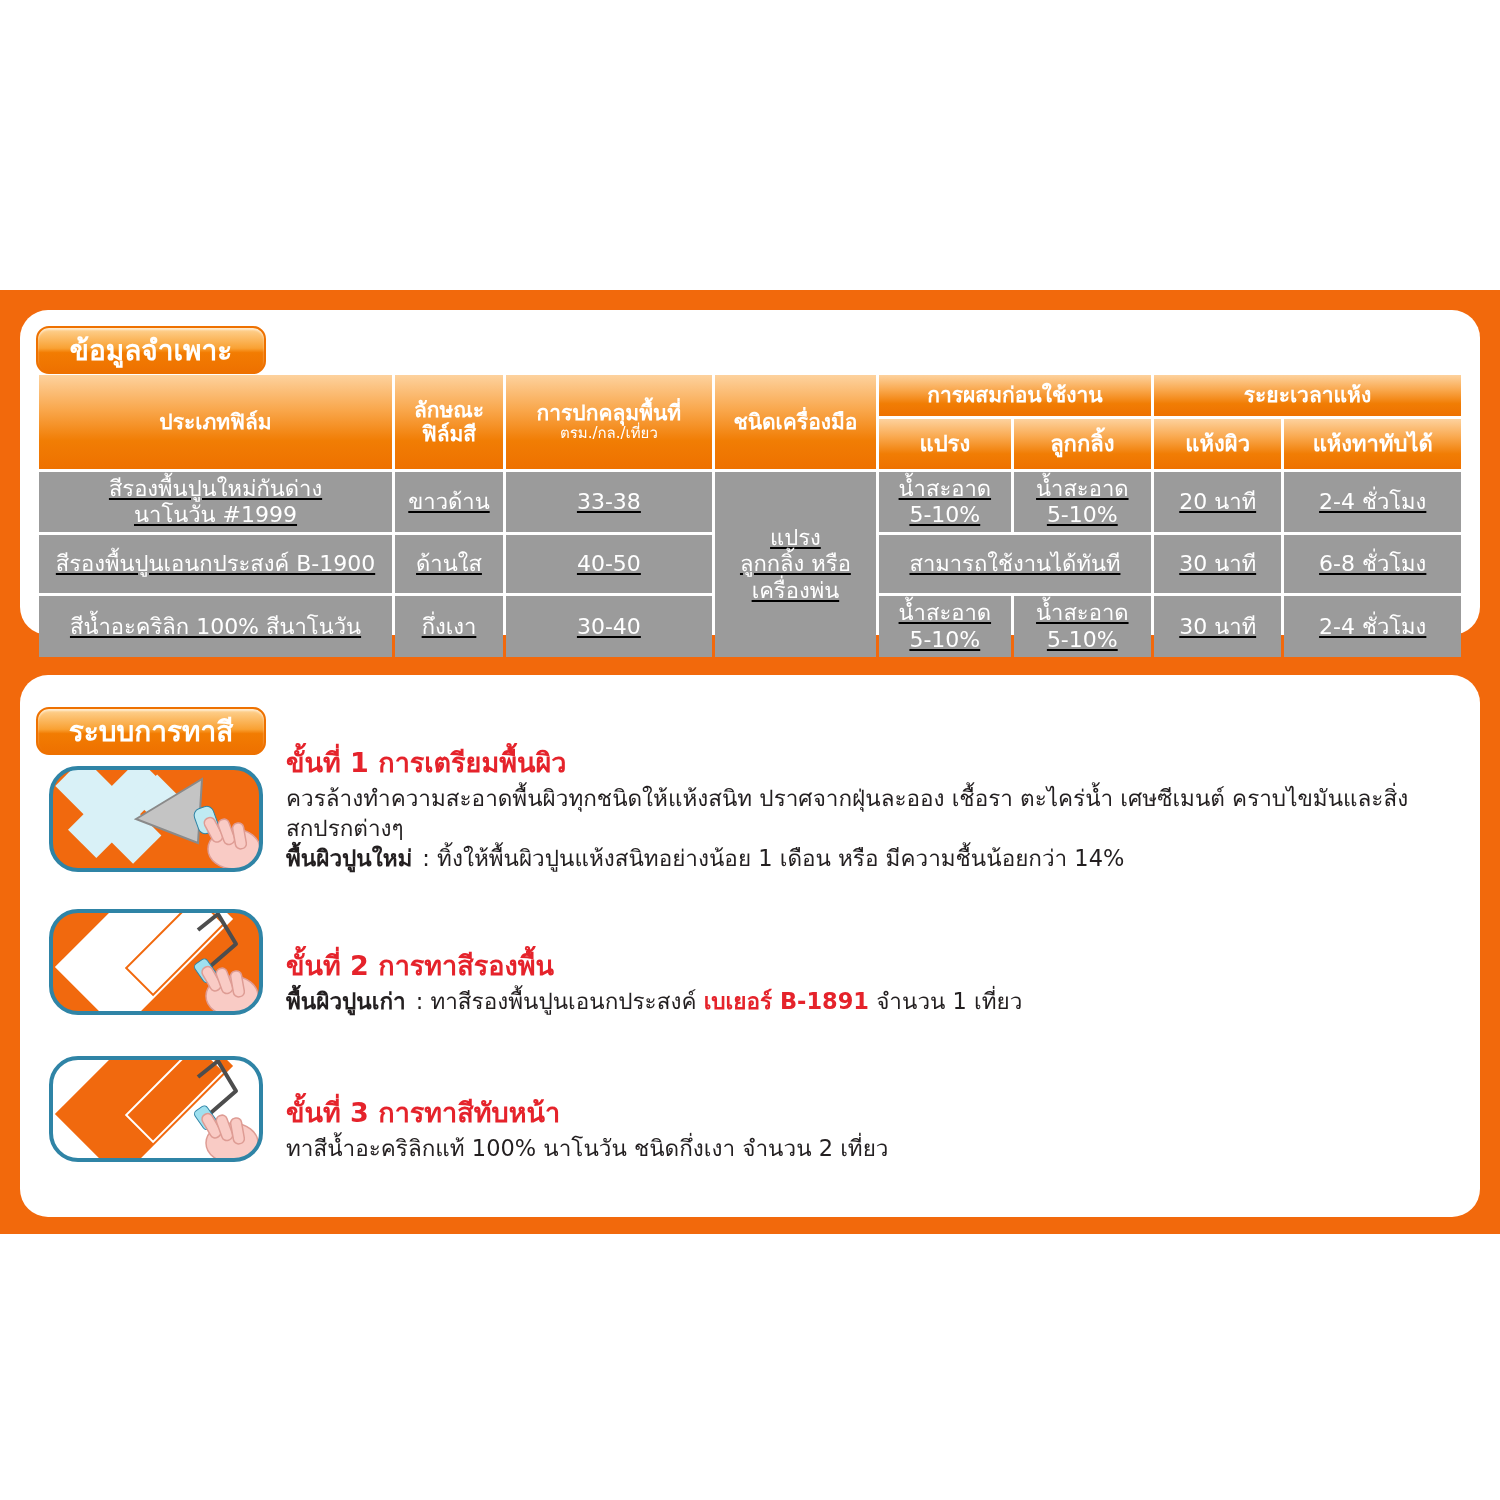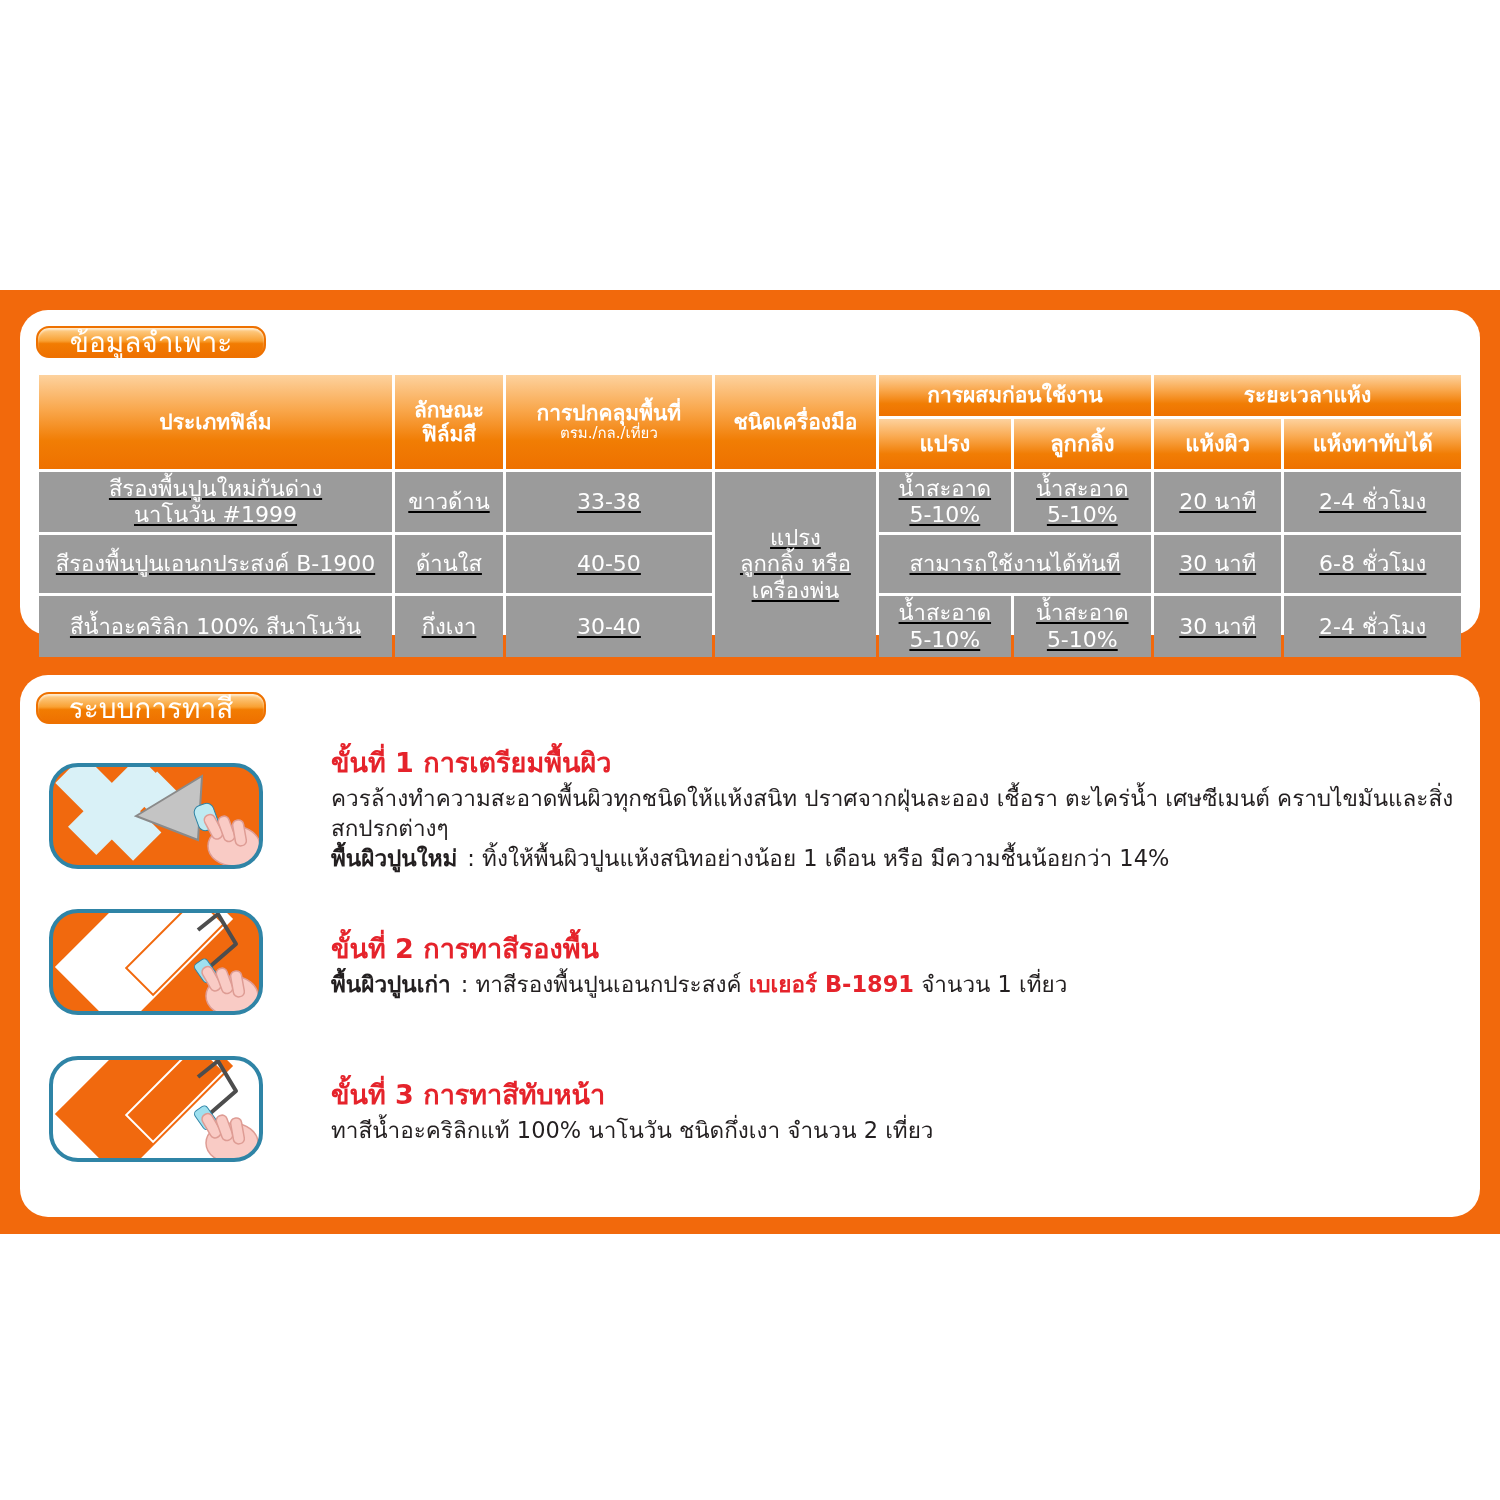--- a/index.html
+++ b/index.html
@@ -7,44 +7,44 @@
               font-family:"DejaVu Sans", sans-serif; }
   .page { position:relative; width:1500px; height:1500px; overflow:hidden; background:#fff; }
 
   .orange-band { position:absolute; left:0; top:290px; width:1500px; height:944px; background:#F2690C; }
 
   .panel { position:absolute; left:20px; width:1460px; background:#ffffff; border-radius:28px; }
   .panel-spec   { top:310px; height:325px; }
   .panel-system { top:675px; height:542px; }
 
   .badge { position:absolute; left:16px; display:flex; align-items:center; justify-content:center;
-           color:#fff; font-weight:normal; font-size:28px; padding:0 26px; height:32px; min-width:230px;
+           color:#fff; font-weight:bold; font-size:28px; padding:0 26px; height:48px; min-width:230px;
            border-radius:13px; border:2px solid #EE7100;
            background:linear-gradient(180deg,#FED495 0%,#F9A133 46%,#F27C02 56%,#EE7100 100%);
            box-shadow: inset 0 2px 2px rgba(255,255,255,.55); }
   .panel-spec .badge   { top:16px; }
-  .panel-system .badge { top:17px; }
+  .panel-system .badge { top:32px; }
 
   
   .spec-table { position:absolute; left:16px; top:62px; width:1428px;
                 border-collapse:separate; border-spacing:3px; table-layout:fixed; }
   .spec-table th {
      background:linear-gradient(180deg,#FDD29E 0%,#F9A64A 38%,#F17D04 70%,#EE7100 100%);
      color:#fff; font-weight:bold; font-size:22px; line-height:1.15; text-align:center;
      padding:2px 4px; white-space:pre-line; }
   .spec-table td {
      background:#9B9B9B; color:#fff; font-size:22px; line-height:1.2; text-align:center;
      padding:4px 4px; white-space:pre-line; }
   .spec-table .unit { display:block; font-size:15px; font-weight:normal; }
   tr.hdr-top th { height:28px; font-size:21px; }
   tr.hdr-bot th { height:34px; }
   tr.body-row   { height:58px;text-decoration:underline; }
 
   
-  .step { position:absolute; left:28px; right:18px; display:flex; align-items:center;gap:45px; }
+  .step { position:absolute; left:28px; right:18px; display:flex; align-items:flex-end; }
   .step-1 { top:72px; }
   .step-2 { top:233px; }
   .step-3 { top:380px; }
   .step-icon { flex:0 0 216px; width:216px; height:108px; }
   .step-1 .step-icon { margin-top:11px; }
   .step-text { flex:1; margin-left:22px; color:#231F20; font-size:22.5px; line-height:30px; }
   .step-2 .step-text { margin-top:8px; }
   .step-3 .step-text { margin-top:6px; }
   .step-heading { color:#E5232B; font-weight:bold; font-size:27px; line-height:32px; margin-bottom:4px; }
   .lbl { font-weight:bold; margin-right:10px; }

